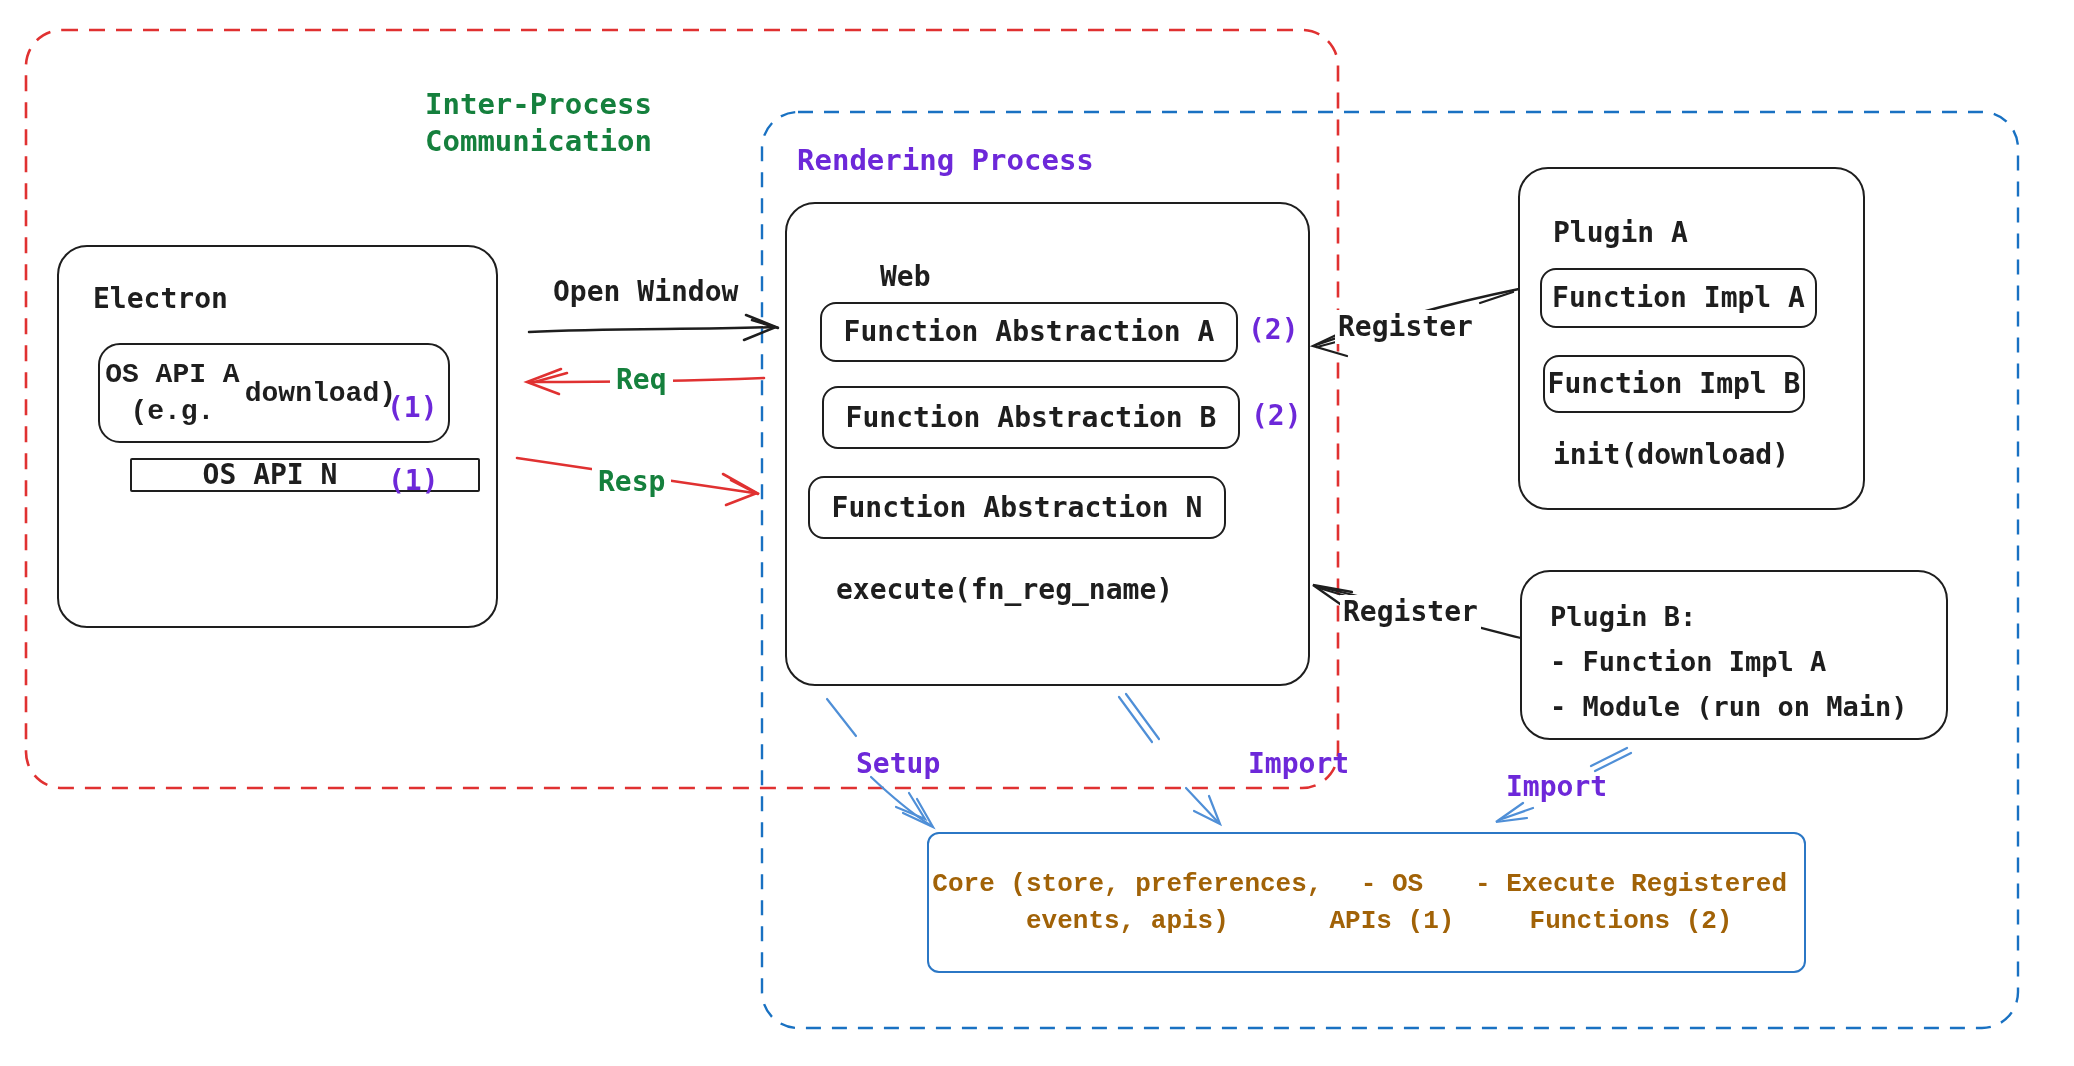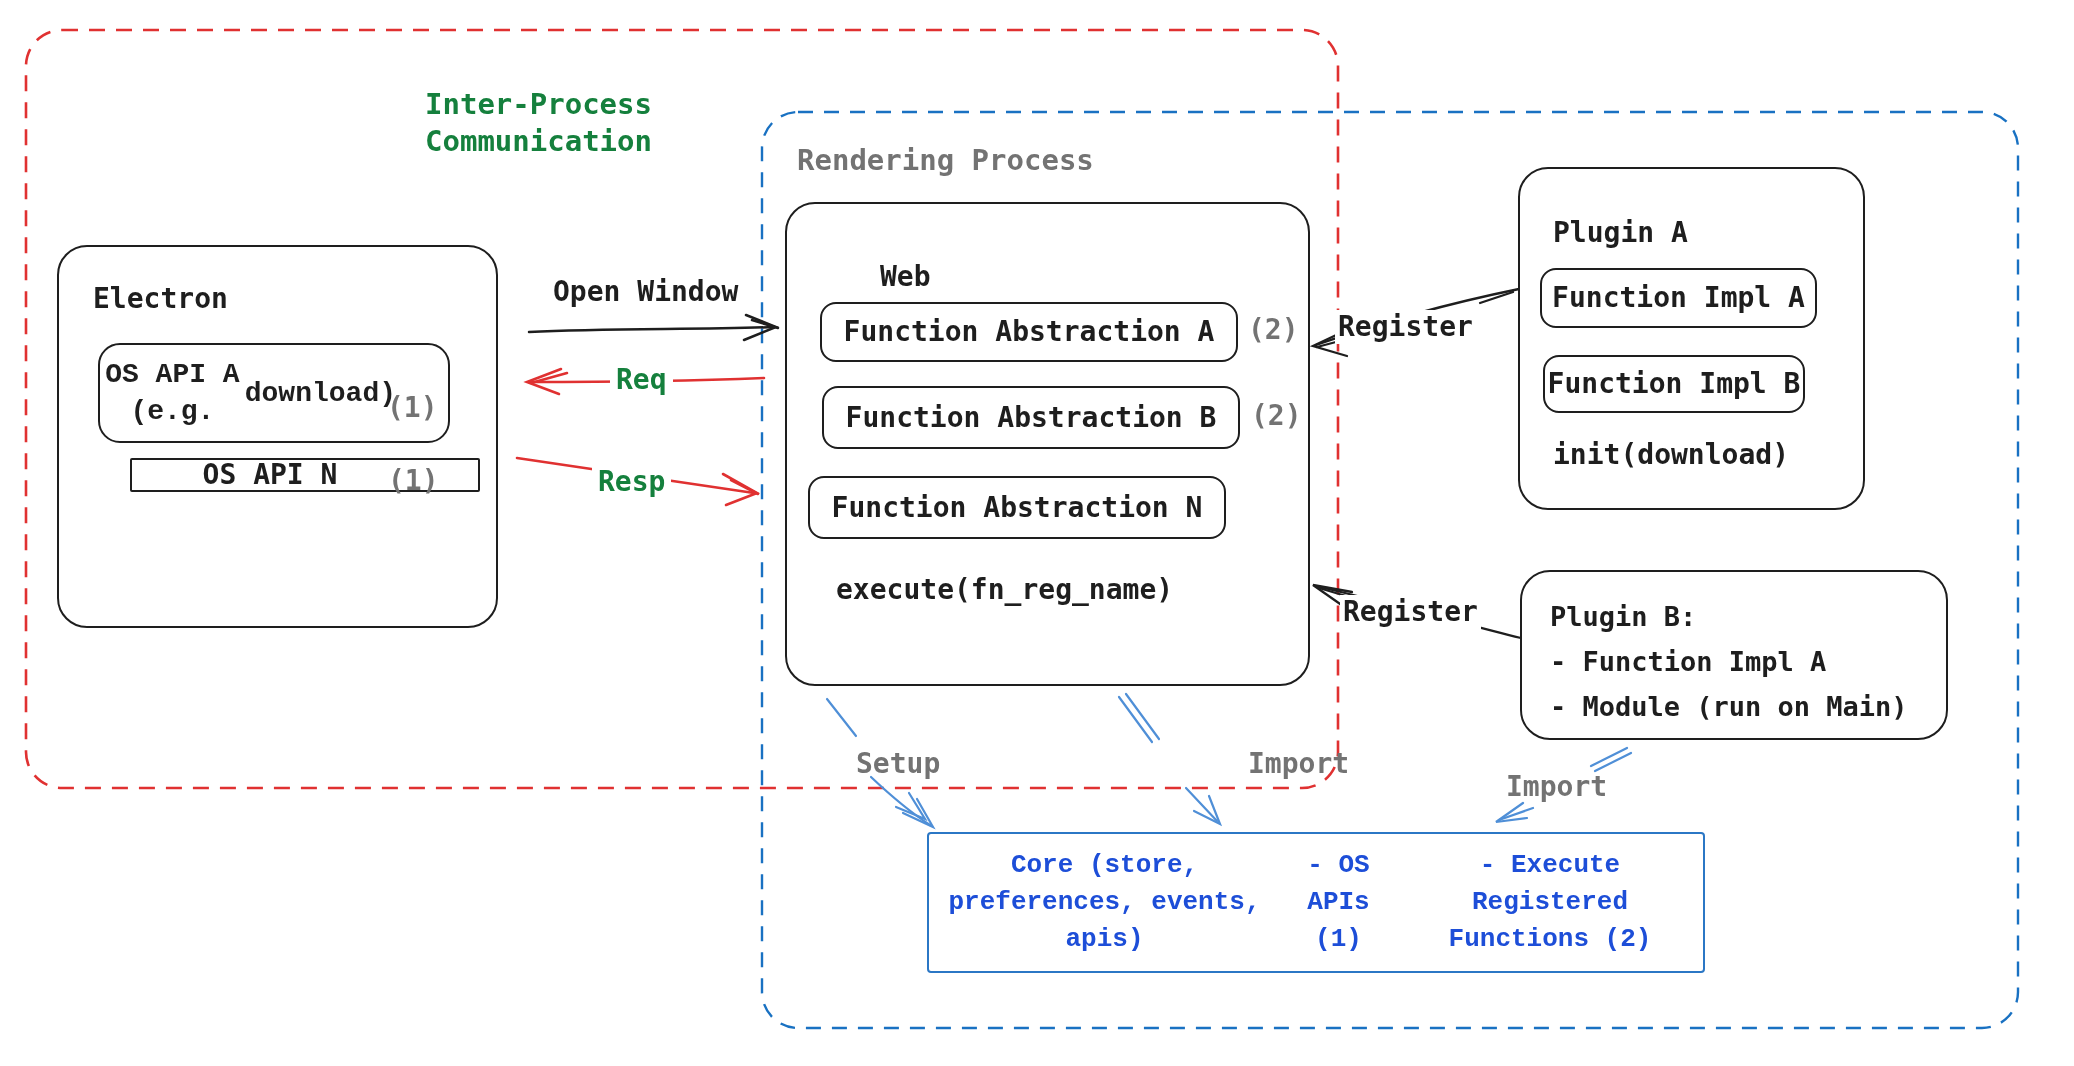--- a/index.html
+++ b/index.html
@@ -25,21 +25,21 @@
     text-align:center;
   }
   .col{flex-direction:row;font-family:Liberation Mono, monospace;}
   .label{
     position:absolute;
     z-index:2;
     font-size:28px;line-height:34px;
     white-space:nowrap;
   }
   .red{color:#15803d;}
-  .blue{color:#737373;}
+  .blue{color:#6d28d9;}
   .onln{background:#ffffff;padding:0 6px;}
   .boxtext{font-size:28px;line-height:34px;}
 </style>
 </head>
 <body>
 
 <div id="canvas">
 
   <svg id="overlay" width="2074" height="1066" viewBox="0 0 2074 1066">
 
@@ -151,21 +151,21 @@
   </div>
   <div class="label" style="left:1553px;top:438px;">init(download)</div>
 
   <div class="box" style="left:1520px;top:570px;width:428px;height:170px;border-radius:30px;"></div>
   <div class="label" style="left:1550px;top:594px;font-size:27px;line-height:45px;">
     <div>Plugin B:</div>
     <div>- Function Impl A</div>
     <div>- Module (run on Main)</div>
   </div>
 
-  <div class="box center col" style="left:927px;top:832px;width:778px;height:141px;border-radius:4px;border:2.2px solid #2b77c5;color:#1d4ed8;">
+  <div class="box center col" style="left:927px;top:832px;width:879px;height:141px;border-radius:12px;border:2.2px solid #2b77c5;color:#a16207;">
     <div style="font-size:26px;line-height:37px;">Core (store, preferences, events, apis)</div>
     <div style="font-size:26px;line-height:37px;">- OS APIs (1)</div>
     <div style="font-size:26px;line-height:37px;">- Execute Registered Functions (2)</div>
   </div>
 
   <div class="label" style="left:553px;top:275px;">Open Window</div>
   <div class="label red onln" style="left:610px;top:363px;">Req</div>
   <div class="label red onln" style="left:592px;top:465px;">Resp</div>
   <div class="label onln" style="left:1335px;top:310px;padding:0 3px;">Register</div>
   <div class="label onln" style="left:1340px;top:595px;padding:0 3px;">Register</div>

